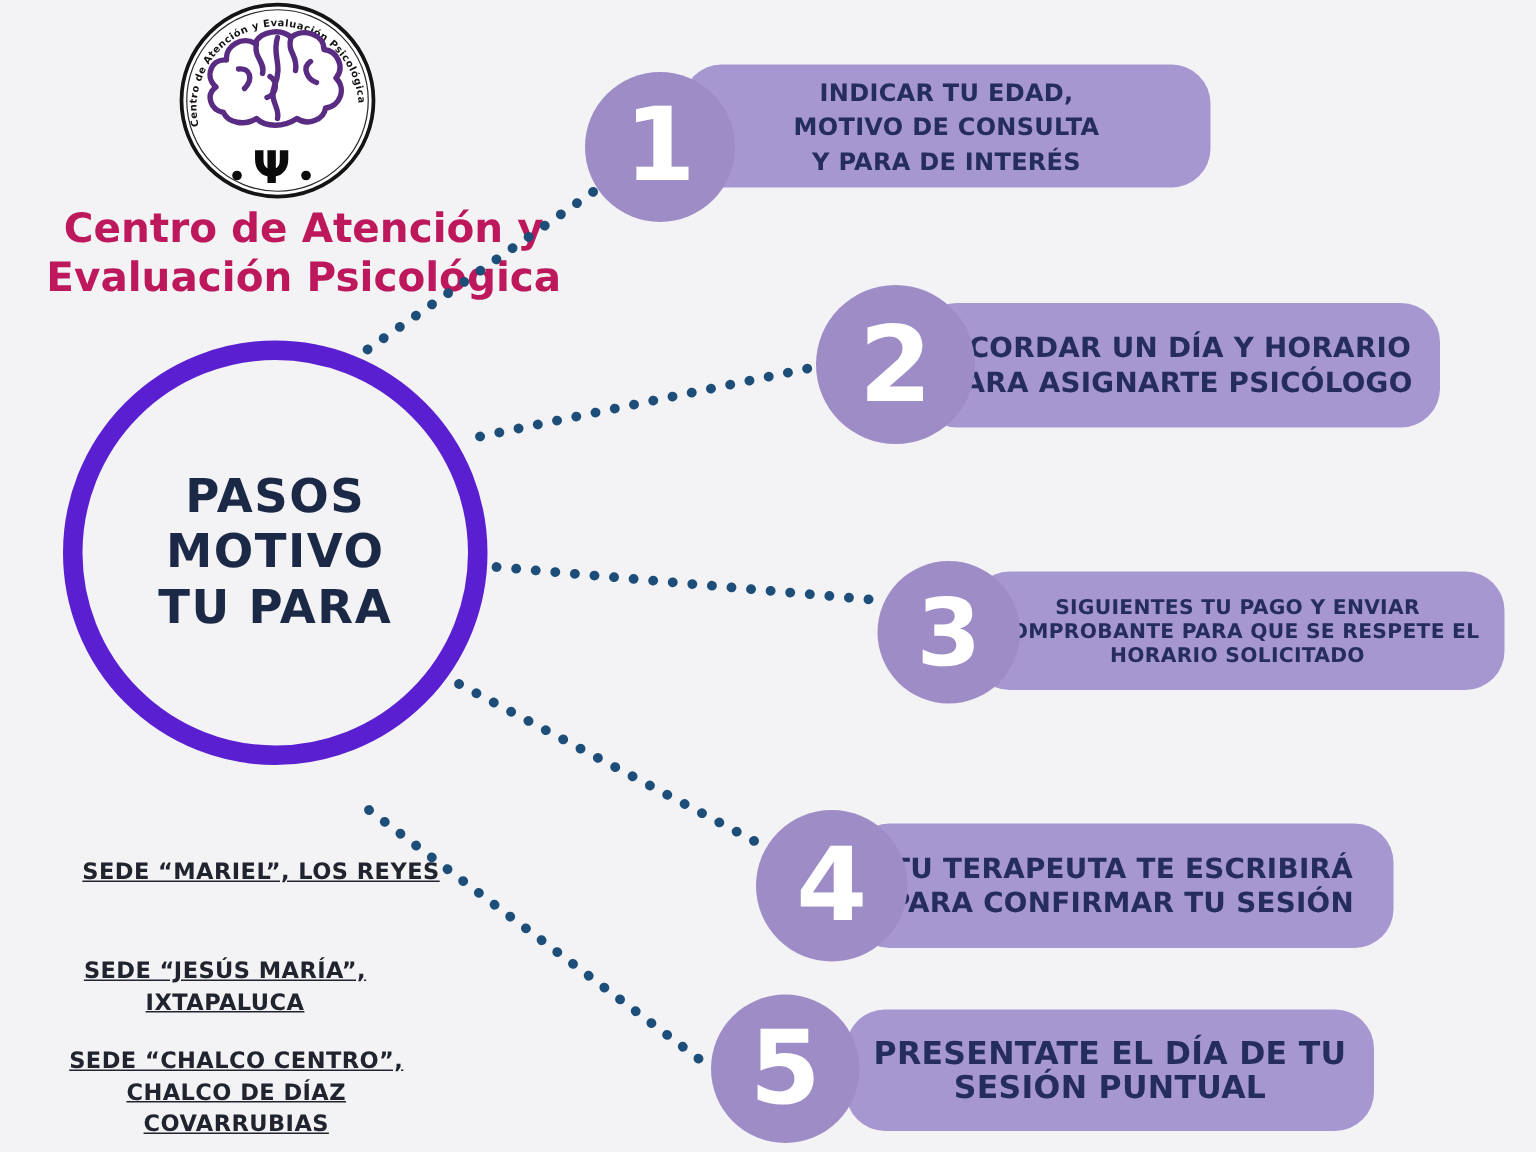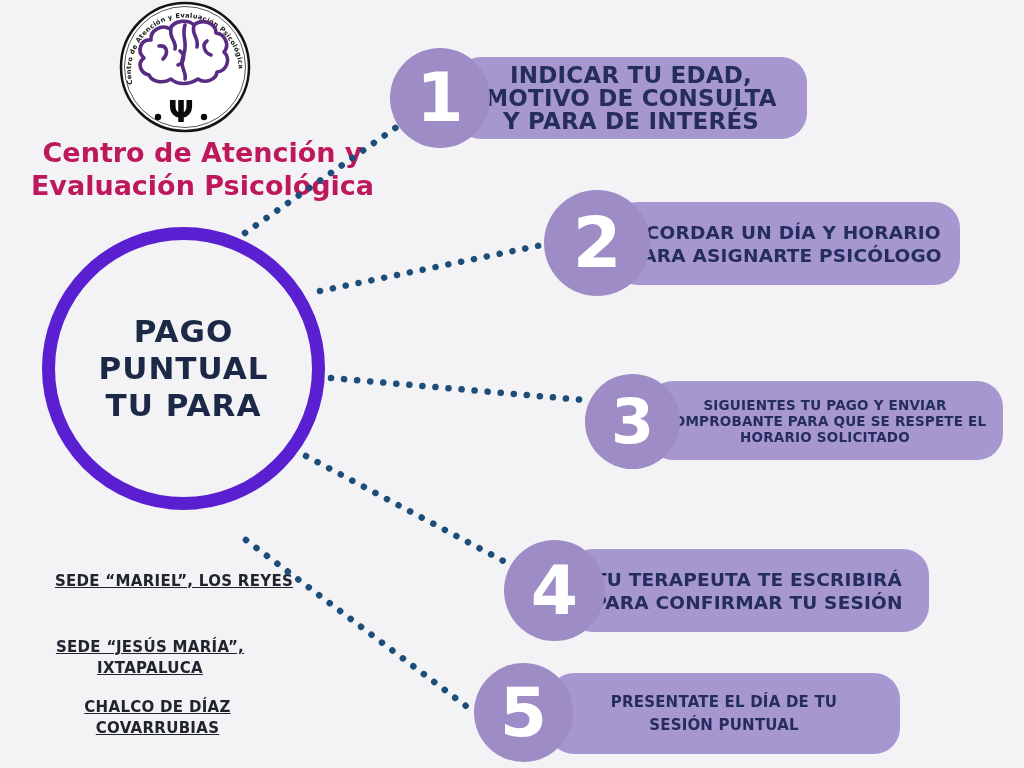--- a/index.html
+++ b/index.html
@@ -39,29 +39,29 @@
     display:flex; align-items:center; justify-content:center; line-height:1; z-index:3;
   }
   .pill {
     background:#a697d1; border-radius:26px; color:#252c5e; font-weight:bold;
     display:flex; flex-direction:column; align-items:center; justify-content:center;
     text-align:center; z-index:2; letter-spacing:0.2px;
   }
   .pill span { display:block; }
 
   #c1 { left:390px; top:48px;  width:100px; height:100px; font-size:68px; }
-  #p1 { left:455px; top:57px;  width:352px; height:82px;  font-size:23px;   line-height:23px; }
+  #p1 { left:455px; top:43px;  width:352px; height:82px;  font-size:16px;   line-height:23px; }
   #c2 { left:544px; top:190px; width:106px; height:106px; font-size:70px; }
   #p2 { left:612px; top:202px; width:348px; height:83px;  font-size:18.5px; line-height:23px; }
   #c3 { left:585px; top:374px; width:95px;  height:95px;  font-size:62px; }
   #p3 { left:647px; top:381px; width:356px; height:79px;  font-size:13.5px; line-height:16px; }
   #c4 { left:504px; top:540px; width:101px; height:101px; font-size:68px; }
   #p4 { left:567px; top:549px; width:362px; height:83px;  font-size:18.5px; line-height:23px; }
   #c5 { left:474px; top:663px; width:99px;  height:99px;  font-size:68px; }
-  #p5 { left:548px; top:673px; width:352px; height:81px;  font-size:15px; line-height:23px; }
+  #p5 { left:564px; top:673px; width:352px; height:81px;  font-size:21px; line-height:23px; }
 
   
   .sede {
     text-align:center; font-weight:bold; font-size:15px; line-height:21px;
     color:#20242e; letter-spacing:0.3px; z-index:1;text-decoration:underline;
   }
   .sede span { display:block; }
   #sede1 { left:54px; top:571px; width:240px; }
   #sede2 { left:45px; top:637px; width:210px; }
   #sede3 { left:40px; top:697px; width:235px; }
@@ -96,22 +96,22 @@
     </g>
   </svg>
 
   <div id="heading" class="abs">
     <span>Centro de Atención y</span>
     <span>Evaluación Psicológica</span>
   </div>
 
   <div id="ring" class="abs">
     <div class="t">
-      <span>PAGO</span>
-      <span>PUNTUAL</span>
+      <span>PASOS</span>
+      <span>MOTIVO</span>
       <span>TU PARA</span>
     </div>
   </div>
 
   <svg id="dots" class="abs" width="1024" height="768" viewBox="0 0 1024 768">
     <line x1="245" y1="233" x2="401" y2="124"></line>
     <line x1="320" y1="291" x2="542" y2="245"></line>
     <line x1="331" y1="378" x2="584" y2="400"></line>
     <line x1="306" y1="456" x2="511" y2="565"></line>
     <line x1="246" y1="540" x2="470" y2="709"></line>
@@ -160,17 +160,18 @@
   </div>
 
   <div id="sede1" class="abs sede">
     <span>SEDE “MARIEL”, LOS REYES</span>
   </div>
   <div id="sede2" class="abs sede">
     <span>SEDE “JESÚS MARÍA”,</span>
     <span>IXTAPALUCA</span>
   </div>
   <div id="sede3" class="abs sede">
+    <span>SEDE “CHALCO CENTRO”,</span>
     <span>CHALCO DE DÍAZ</span>
     <span>COVARRUBIAS</span>
   </div>
 
 </div>
 
 </body></html>

